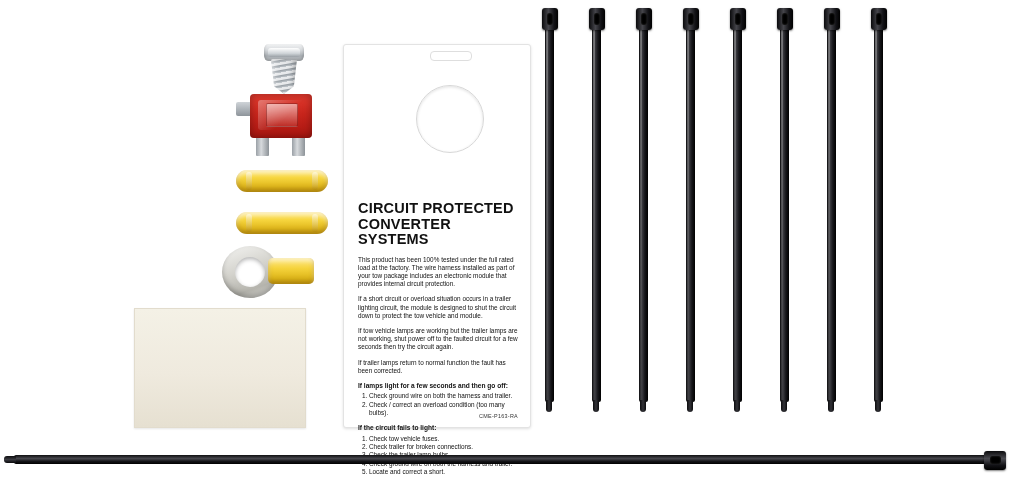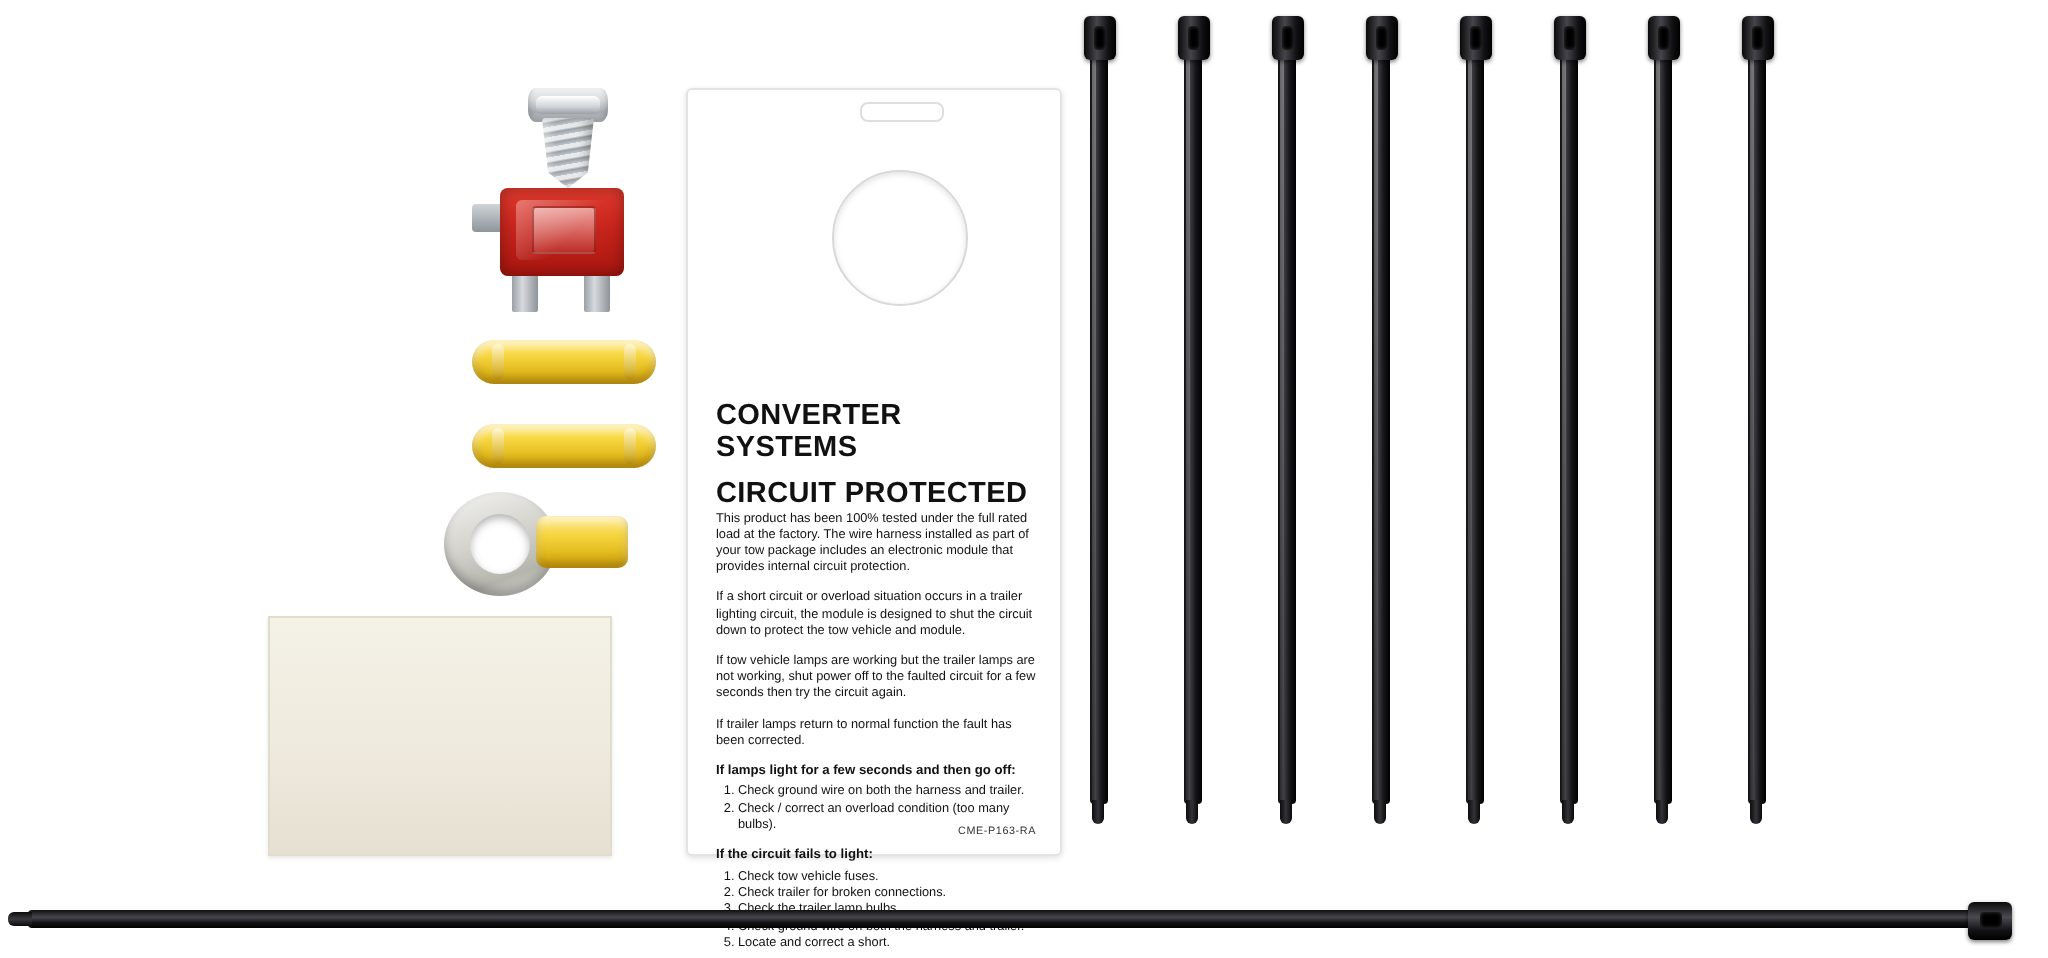--- a/index.html
+++ b/index.html
@@ -186,22 +186,22 @@
     </div>
     <div class="barrel"></div>
   </div>
 
   <div class="pad" style="left:134px;top:308px;width:170px;height:118px;"></div>
 
   <div class="tag" style="left:343px;top:44px;width:186px;height:382px;">
     <div class="slot"></div>
     <div class="punch"></div>
     <div class="txt" style="top:156px;">
+      <h1>CIRCUIT PROTECTED</h1>
       <h1 style="margin-bottom:8px;">CONVERTER SYSTEMS</h1>
-      <h1>CIRCUIT PROTECTED</h1>
 
       <p>This product has been 100% tested under the full rated load at the factory. The wire harness installed as part of your tow package includes an electronic module that provides internal circuit protection.</p>
       <p>If a short circuit or overload situation occurs in a trailer lighting circuit, the module is designed to shut the circuit down to protect the tow vehicle and module.</p>
       <p>If tow vehicle lamps are working but the trailer lamps are not working, shut power off to the faulted circuit for a few seconds then try the circuit again.</p>
       <p>If trailer lamps return to normal function the fault has been corrected.</p>
 
       <div class="hd">If lamps light for a few seconds and then go off:</div>
       <ol>
         <li>Check ground wire on both the harness and trailer.</li>
         <li>Check / correct an overload condition (too many bulbs).</li>

